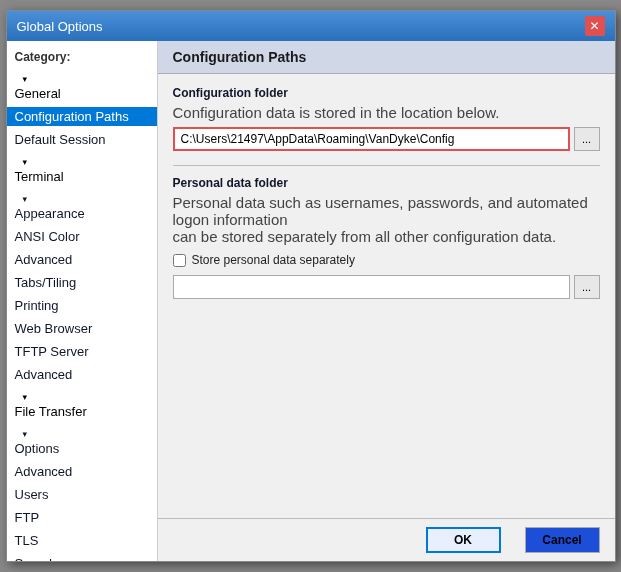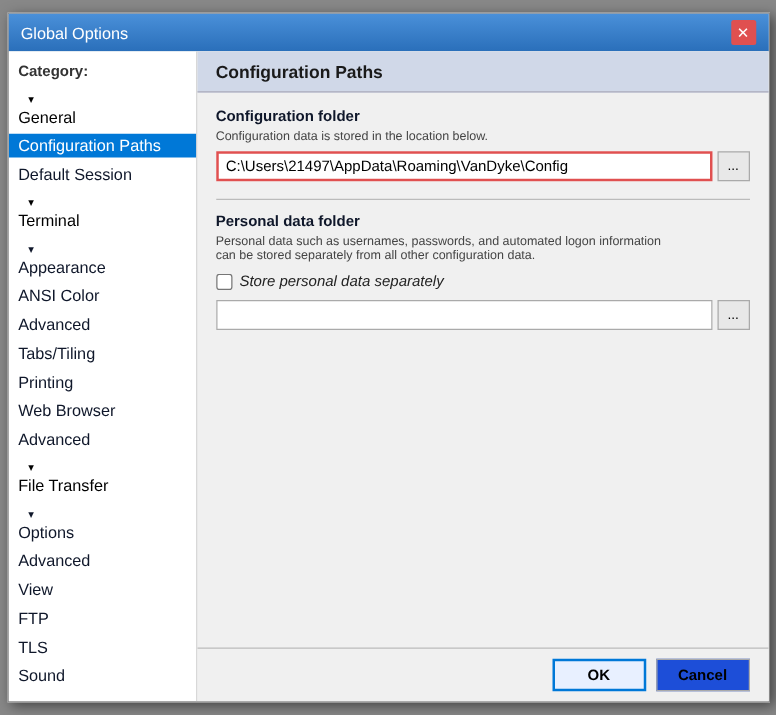--- a/index.html
+++ b/index.html
@@ -108,21 +108,21 @@
       padding: 12px 15px;
       flex: 1;
     }
     .section-title {
       font-size: 12px;
       font-weight: bold;
       margin-bottom: 4px;
       color: #0f172a;
     }
     .section-desc {
-      font-size: 10px;
+      font-size: 15px;
       color: #444;
       margin-bottom: 6px;
     }
     .path-row {
       display: flex;
       align-items: center;
       margin-bottom: 14px;
       justify-content: space-between;
     }
     .path-input {
@@ -164,28 +164,27 @@
       display: flex;
       align-items: center;
       margin: 8px 0;
     }
     .checkbox-row input[type=checkbox] {
       margin-right: 6px;
     }
     .checkbox-label {
       font-size: 12px;
       color: #222;
-      font-style: italic;
     }
     .footer {
       border-top: 1px solid #bbb;
       padding: 8px 15px;
       display: flex;
       justify-content: flex-end;
-      gap: 8px;
+      gap: 24px;
       background: #f0f0f0;
     }
     .footer-btn {
       width: 75px;
       height: 26px;
       border: 1px solid #aaa;
       background: #1d4ed8;
       cursor: pointer;
       font-size: 12px;
       font-weight: bold;
@@ -233,33 +232,36 @@
       <div class="tree-item">
         <span class="level1 link-item">Tabs/Tiling</span>
       </div>
       <div class="tree-item">
         <span class="level1 link-item">Printing</span>
       </div>
       <div class="tree-item">
         <span class="level1 link-item">Web Browser</span>
       </div>
       <div class="tree-item">
+        <span class="level1 link-item">TFTP Server</span>
+      </div>
+      <div class="tree-item">
         <span class="level1 link-item">Advanced</span>
       </div>
       <div class="tree-item">
         <span class="level0"><span class="expand-icon">▾</span>File Transfer</span>
       </div>
       <div class="tree-item">
         <span class="level1 link-item"><span class="expand-icon">▾</span>Options</span>
       </div>
       <div class="tree-item">
         <span class="level2 link-item">Advanced</span>
       </div>
       <div class="tree-item">
-        <span class="level1 link-item">View</span>
+        <span class="level1 link-item">Users</span>
       </div>
       <div class="tree-item">
         <span class="level1 link-item">FTP</span>
       </div>
       <div class="tree-item">
         <span class="level1 link-item">TLS</span>
       </div>
       <div class="tree-item">
         <span class="level1 link-item">Sound</span>
       </div>

